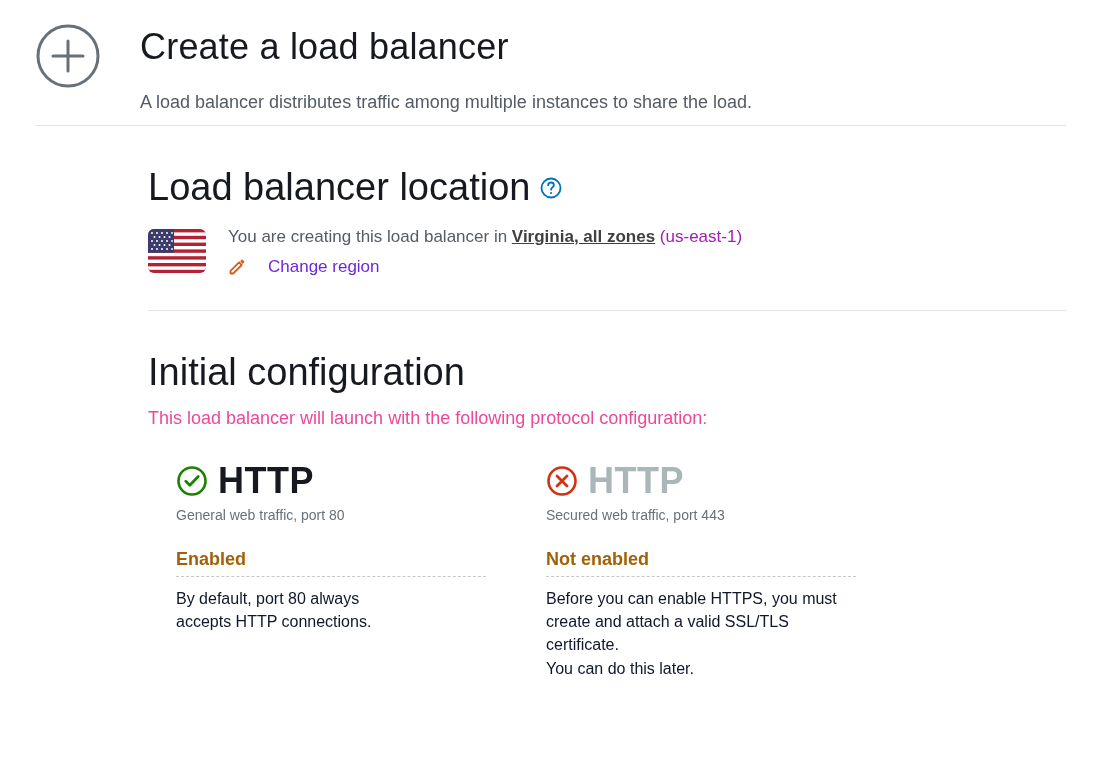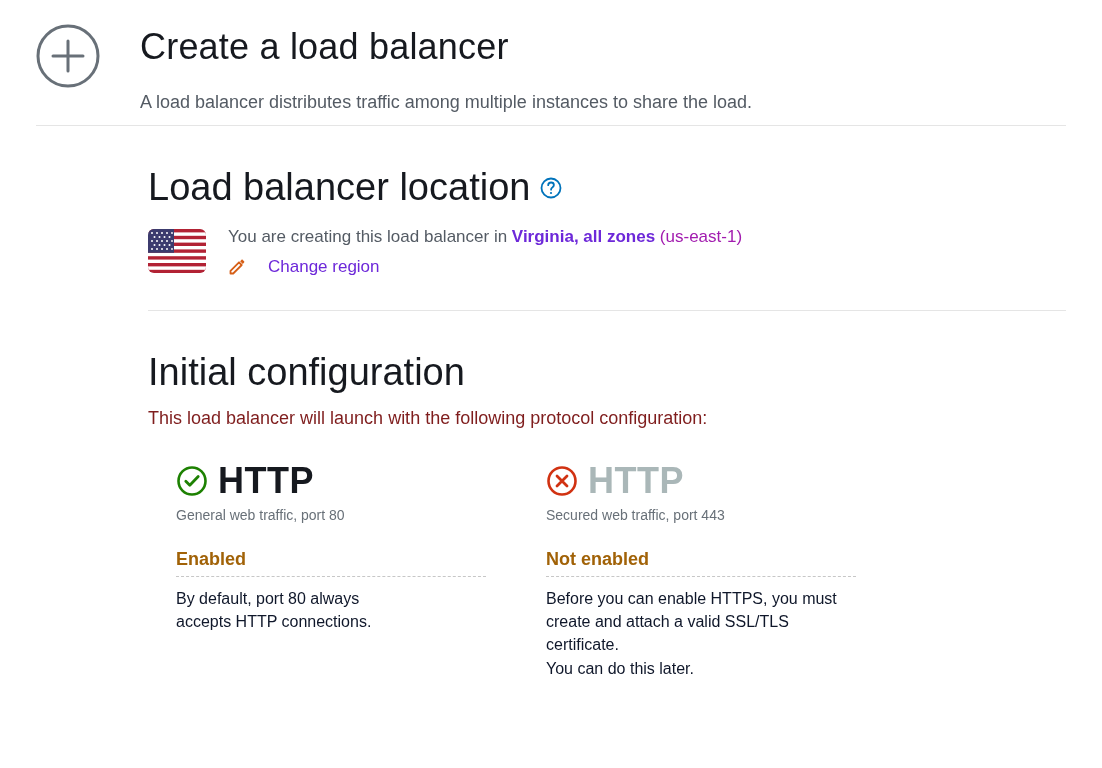--- a/index.html
+++ b/index.html
@@ -88,40 +88,41 @@
   .location-text-wrap {
     flex: 1 1 auto;
   }
   .location-text {
     margin: 0 0 10px 0;
     font-size: 17px;
     color: #545b64;
   }
   .location-text .strong {
     font-weight: 700;
-    color: #6d28d9;
+    color: #404040;
+    text-decoration: underline;
   }
   .location-text .region-code {
     color: #a21caf;
   }
   .change-region {
     display: inline-flex;
     align-items: center;
     gap: 22px;
     color: #6d28d9;
     cursor: pointer;
     font-size: 17px;
   }
   .change-region .icon {
     width: 18px;
     height: 18px;
   }
   .config-desc {
     font-size: 18px;
-    color: #7f1d1d;
+    color: #ec4899;
     margin: 0 0 34px 0;
   }
   .proto-grid {
     display: flex;
     gap: 60px;
     margin-left: 28px;
   }
   .proto-col {
     width: 310px;
   }

